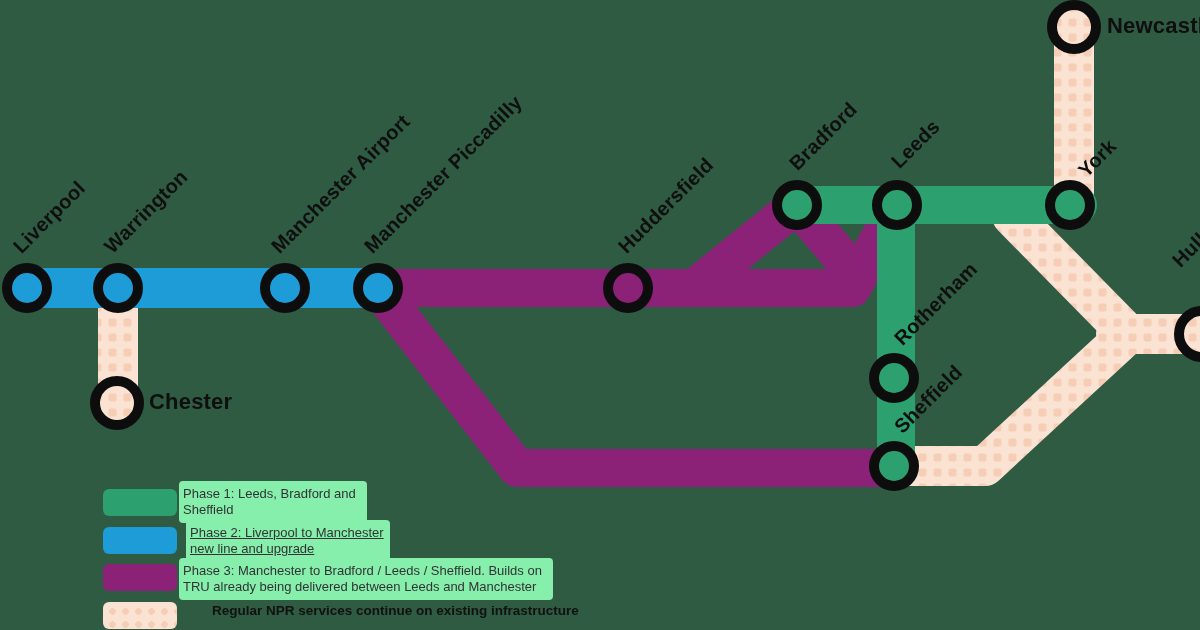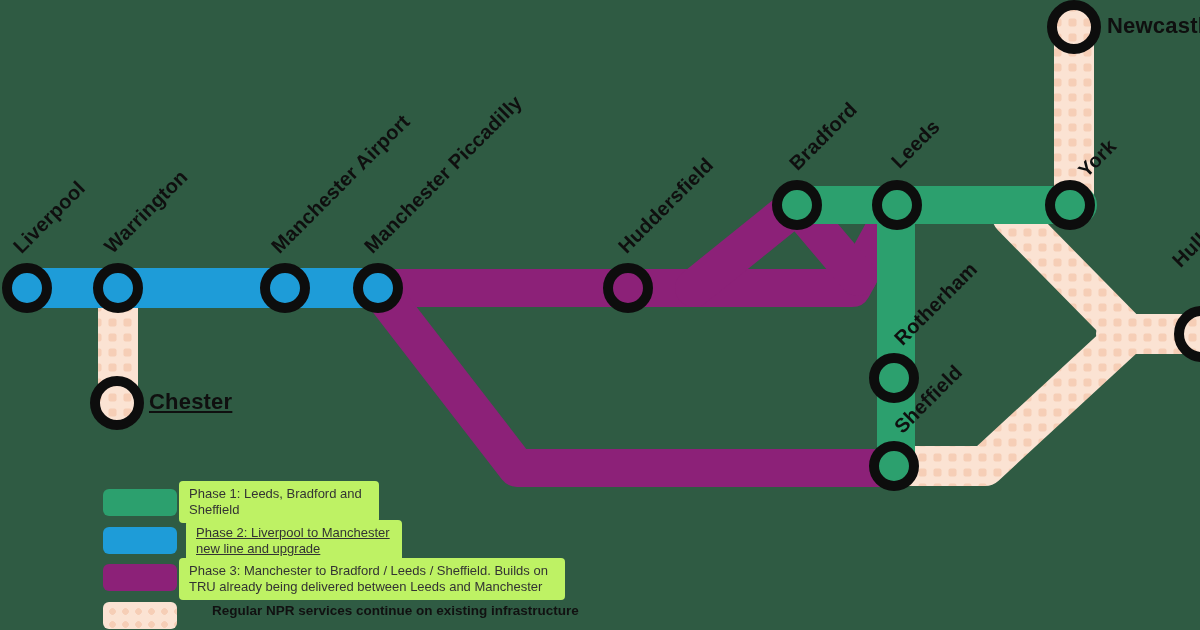--- a/index.html
+++ b/index.html
@@ -23,21 +23,21 @@
   
   .stn{position:absolute;font-weight:700;font-size:20px;line-height:24px;color:#0F0F0F;white-space:nowrap;letter-spacing:0.2px;}
   .diag{transform:rotate(-45deg);transform-origin:0 100%;}
   .horiz{font-size:22px;line-height:26px;}
   
   .sw{position:absolute;left:103px;width:74px;height:27px;border-radius:6px;}
   .sw-green{background:#2CA06E;}
   .sw-blue{background:#1E9CD8;}
   .sw-purple{background:#8C2178;}
   .sw-pink{background-color:#FBE3D3;background-image:radial-gradient(#F6CEB6 3px, rgba(0,0,0,0) 3.6px);background-size:13px 13px;background-position:3px 3px;}
-  .lg-box{position:absolute;background:#bef264;border-radius:4px;padding:5px 10px;font-size:13px;line-height:16px;color:#333333;}
+  .lg-box{position:absolute;background:#86efac;border-radius:4px;padding:5px 4px;font-size:13px;line-height:16px;color:#333333;}
   .lg-plain{position:absolute;font-size:13.5px;line-height:16px;font-weight:700;color:#111111;white-space:nowrap;}
 </style>
 </head>
 <body>
 
 <div class="canvas">
 
   <svg width="1200" height="630" viewBox="0 0 1200 630">
     <defs>
       <pattern id="pinkdots" width="15" height="15" patternUnits="userSpaceOnUse">
@@ -80,21 +80,21 @@
   <span class="stn diag" style="left:25px;top:234px;">Liverpool</span>
   <span class="stn diag" style="left:116px;top:234px;">Warrington</span>
   <span class="stn diag" style="left:283px;top:234px;">Manchester Airport</span>
   <span class="stn diag" style="left:376px;top:234px;">Manchester Piccadilly</span>
   <span class="stn diag" style="left:630px;top:234px;">Huddersfield</span>
   <span class="stn diag" style="left:801px;top:151px;">Bradford</span>
   <span class="stn diag" style="left:903px;top:149px;">Leeds</span>
   <span class="stn diag" style="left:1090px;top:158px;">York</span>
   <span class="stn diag" style="left:906px;top:326px;">Rotherham</span>
   <span class="stn diag" style="left:906px;top:414px;">Sheffield</span>
-  <span class="stn horiz" style="left:149px;top:389px;text-decoration:underline;">Chester</span>
+  <span class="stn horiz" style="left:149px;top:389px;">Chester</span>
   <span class="stn horiz" style="left:1107px;top:13px;">Newcastle</span>
   <span class="stn diag" style="left:1184px;top:248px;">Hull</span>
 
   <div>
     <span class="sw sw-green" style="top:489px;"></span>
     <span class="sw sw-blue" style="top:527px;"></span>
     <span class="sw sw-purple" style="top:564px;"></span>
     <span class="sw sw-pink" style="top:602px;"></span>
 
     <div class="lg-box" style="left:179px;top:481px;width:180px;">Phase 1: Leeds, Bradford and Sheffield</div>

